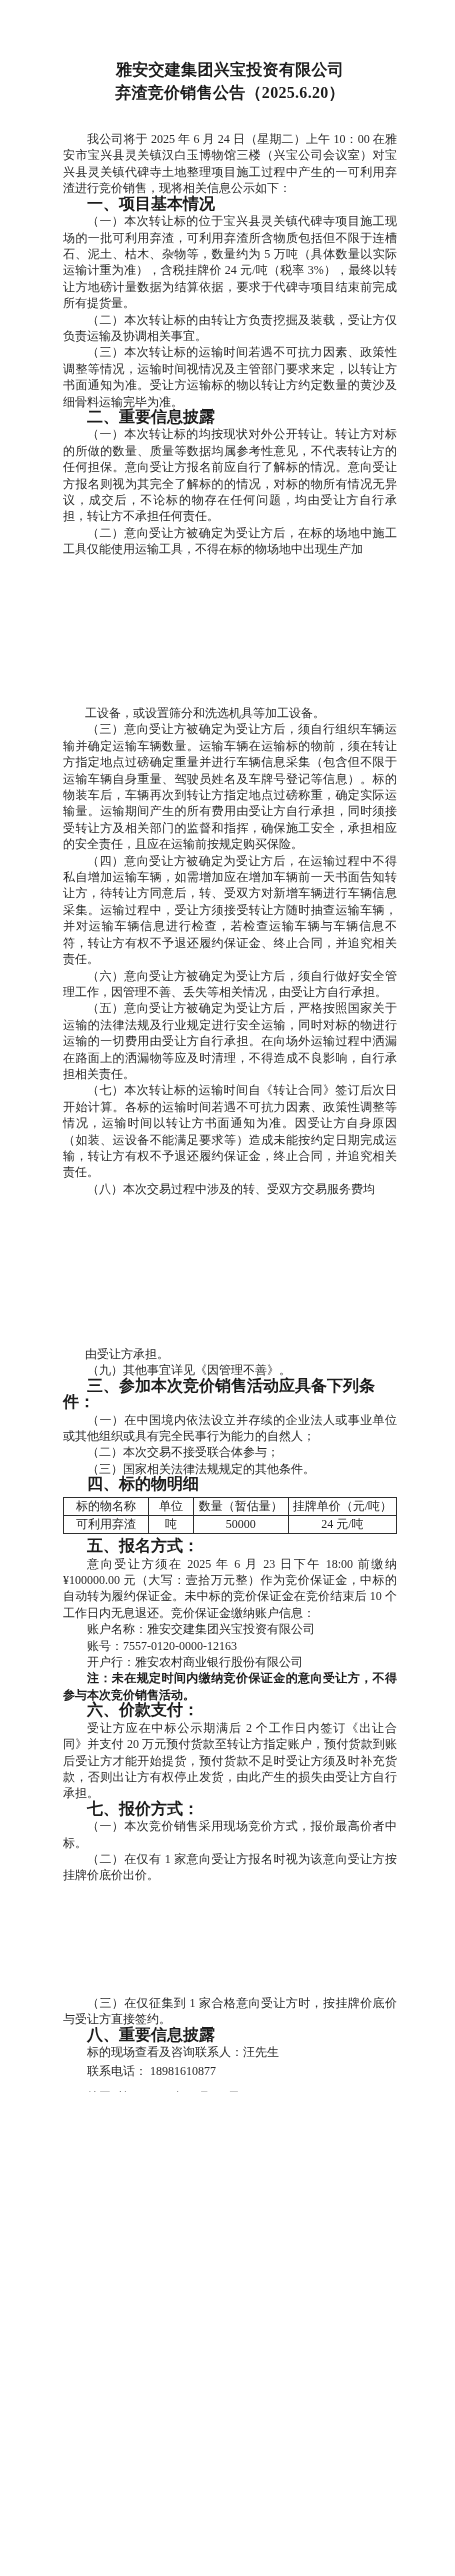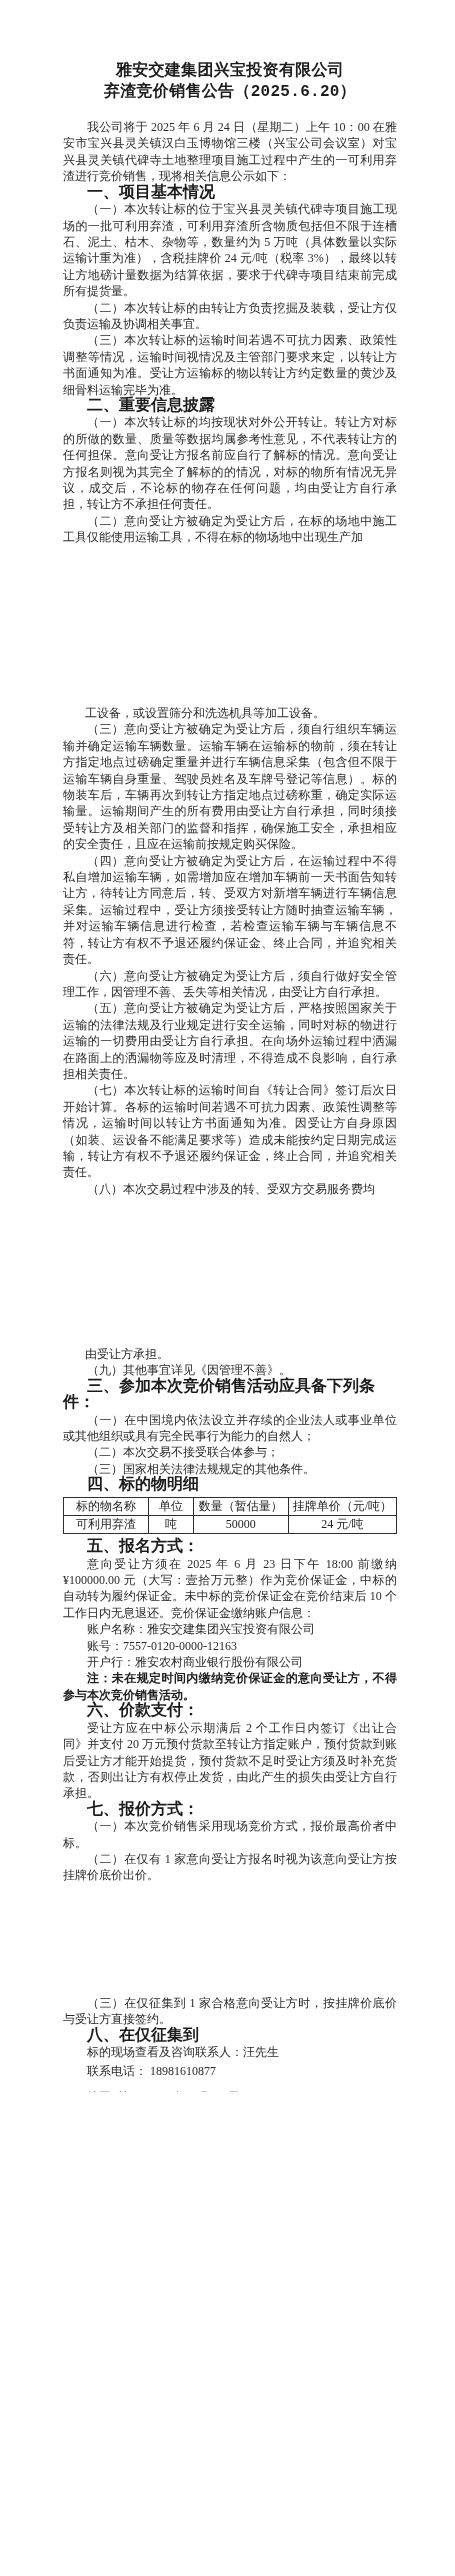--- a/index.html
+++ b/index.html
@@ -7,21 +7,21 @@
        font-family:"Liberation Serif","DejaVu Serif",serif;color:#242424;}
   .doc{position:relative;width:456px;height:2092px;background:#ffffff;overflow:hidden;}
   .page{position:absolute;left:63px;width:334px;}
   #pg1{top:51px;}
   #pg2{top:705px;}
   #pg3{top:1346px;}
   #pg4{top:1995px;height:368px;}
   .title-line{font-size:16px;line-height:23.6px;font-weight:700;text-align:center;
               letter-spacing:0.3px;color:#1d1d1d;}
   .title-first{margin-top:6.9px;}
-  .title-last{margin-bottom:14px;font-family:Liberation Mono, monospace;}
+  .title-last{margin-bottom:26px;}
   .para{font-size:12px;line-height:16.4px;text-align:justify;text-indent:24px;color:#2a2a2a;}
   .noind{text-indent:0;margin-left:22px;}
   .bold{font-weight:700;font-family:"Liberation Sans","DejaVu Sans",sans-serif;color:#1c1c1c;}
   .sec-h{font-size:16px;line-height:16.4px;font-weight:700;text-indent:24px;
          font-family:Liberation Mono, monospace;color:#1c1c1c;}
   table.subject-table{width:100%;border-collapse:collapse;table-layout:fixed;
          margin-top:2.9px;margin-bottom:5.7px;}
   table.subject-table th,table.subject-table td{
          border:1.1px solid #2e2e2e;font-weight:400;font-size:12px;height:17px;
          text-align:center;padding:0 1.1px;font-family:"Liberation Serif","DejaVu Serif",serif;
@@ -106,21 +106,21 @@
       <svg width="97" height="97" viewBox="0 0 168 168" xmlns="http://www.w3.org/2000/svg">
         <circle cx="84" cy="84" r="79" fill="none" stroke="#cf5063" stroke-width="4"></circle>
         <path id="stampArc" d="M 33.2 119.6 A 62 62 0 1 1 134.8 119.6" fill="none"></path>
         <text font-size="17.5" letter-spacing="1.5" fill="#cf5063" font-family="Liberation Sans, sans-serif" font-weight="700">
           <textPath href="#stampArc" startOffset="50%" text-anchor="middle">雅安交建集团兴宝投资有限公司</textPath>
         </text>
         <polygon fill="#cf5063" points="84,52 91.4,71.8 112.5,72.7 96,85.9 101.6,106.3 84,94.6 66.4,106.3 72,85.9 55.5,72.7 76.6,71.8"></polygon>
       </svg>
     </div>
   <div class="para">（三）在仅征集到 1 家合格意向受让方时，按挂牌价底价与受让方直接签约。</div>
-      <div class="sec-h">八、在仅征集到</div>
+      <div class="sec-h">八、重要信息披露</div>
       <div class="para">标的现场查看及咨询联系人：汪先生</div>
       <div class="para" style="margin-top: 2.3px;">联系电话： 18981610877</div>
       <div class="para" style="margin-top: 9.2px;">挂网时间：2025 年 6 月 20 日</div>
       <div class="para" style="margin-top: 9.2px;">竞价时间：2025 年 6 月 24 日</div>
       <div class="para" style="margin-top: 9.2px;">竞价地点：雅安市宝兴县灵关镇磨刀社区（兴宝公司会议室）</div>
     </section>
 </div>
 
 
 </body></html>

